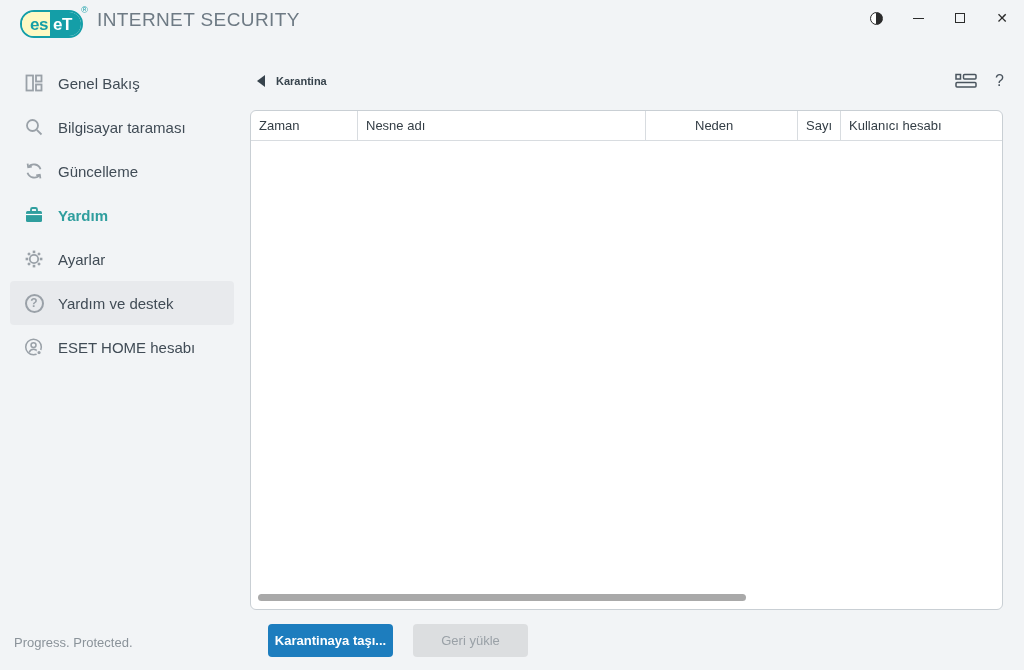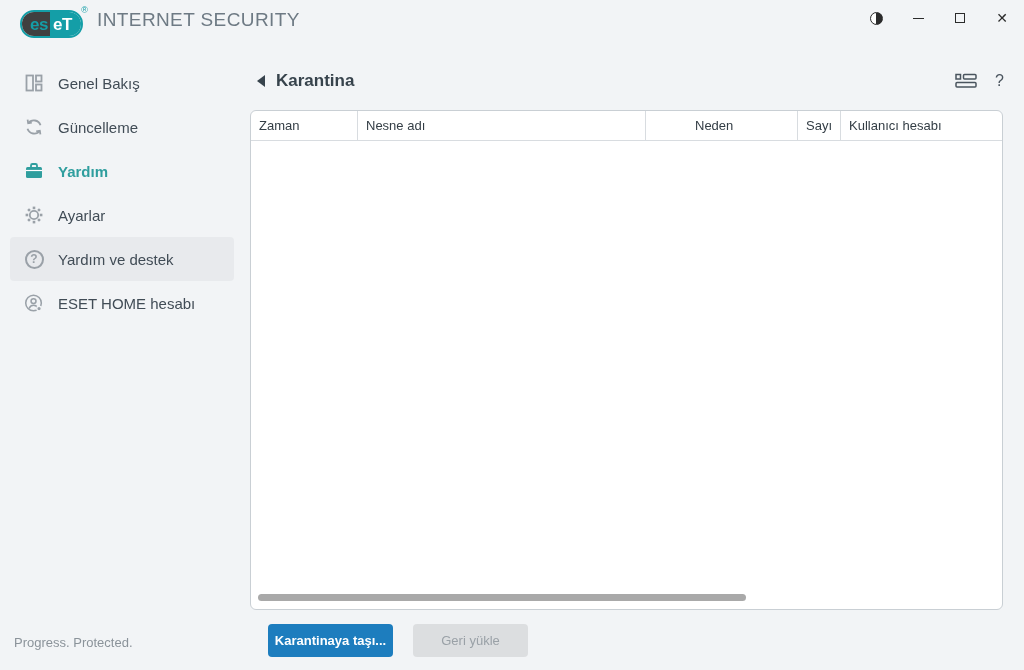--- a/index.html
+++ b/index.html
@@ -35,21 +35,21 @@
   
   .brand{position:absolute;left:20px;top:10px;display:flex;align-items:flex-start;}
   .logo-pill{
     position:relative;display:flex;height:28px;border:2px solid var(--teal-logo);
     border-radius:15px;overflow:visible;background:#fff;
   }
   .logo-left,.logo-right{
     display:flex;align-items:center;justify-content:center;
     font-weight:bold;font-size:17px;line-height:1;letter-spacing:-0.5px;
   }
-  .logo-left{color:var(--teal-logo);background:#404040;padding:0 2px 0 8px;border-radius:13px 0 0 13px;}
+  .logo-left{color:var(--teal-logo);background:#fef9c3;padding:0 2px 0 8px;border-radius:13px 0 0 13px;}
   .logo-right{color:#fff;background:var(--teal-logo);padding:0 9px 0 3px;border-radius:0 13px 13px 0;}
   .registered{position:absolute;top:-7px;right:-7px;font-size:9px;color:var(--teal-logo);}
   .product-name{
     position:absolute;left:97px;top:9px;font-size:19px;color:var(--product-text);
     letter-spacing:0.4px;white-space:nowrap;
   }
   .win-controls{
     position:absolute;right:14px;top:0;height:36px;display:flex;align-items:center;gap:26px;
   }
   .win-btn{width:16px;height:16px;display:flex;align-items:center;justify-content:center;cursor:default;}
@@ -74,21 +74,21 @@
   .circle-q{
     width:19px;height:19px;border:2px solid var(--icon-gray);border-radius:50%;
     display:flex;align-items:center;justify-content:center;
     font-size:12px;font-weight:bold;color:var(--icon-gray);line-height:1;
   }
 
   
   .content-header{position:absolute;left:250px;top:64px;right:20px;height:34px;display:flex;align-items:center;}
   .back-btn{width:22px;height:22px;display:flex;align-items:center;justify-content:center;margin-right:4px;}
   .back-tri{width:0;height:0;border-top:6px solid transparent;border-bottom:6px solid transparent;border-right:8px solid var(--header-text);}
-  .page-title{font-size:17px;font-weight:bold;color:var(--header-text);}
+  .page-title{font-size:11px;font-weight:bold;color:var(--header-text);}
   .header-icons{margin-left:auto;display:flex;align-items:center;gap:18px;}
   .hicon{display:flex;align-items:center;justify-content:center;}
   .qmark{font-size:16px;color:#4a545e;font-weight:400;}
 
   
   .panel{
     position:absolute;left:250px;top:110px;width:753px;height:500px;
     background:var(--panel-bg);border:1px solid var(--panel-border);border-radius:6px;
   }
   .thead{display:flex;height:30px;border-bottom:1px solid var(--divider);}
@@ -149,20 +149,29 @@
     <span class="icn">
       <svg width="20" height="20" viewBox="0 0 20 20" fill="none" stroke="#9aa1a8" stroke-width="1.8">
         <rect x="2.5" y="2.5" width="6.5" height="15"></rect>
         <rect x="12" y="2.5" width="5.5" height="6"></rect>
         <rect x="12" y="11.5" width="5.5" height="6"></rect>
       </svg>
     </span>
     <span>Genel Bakış</span>
   </div>
 
+  <div class="side-item">
+    <span class="icn">
+      <svg width="20" height="20" viewBox="0 0 20 20" fill="none" stroke="#9aa1a8" stroke-width="1.8">
+        <circle cx="8.5" cy="8.5" r="5.5"></circle>
+        <line x1="12.8" y1="12.8" x2="17.5" y2="17.5"></line>
+      </svg>
+    </span>
+    <span>Bilgisayar taraması</span>
+  </div>
 
   <div class="side-item">
     <span class="icn">
       <svg width="20" height="20" viewBox="0 0 20 20" fill="none" stroke="#9aa1a8" stroke-width="1.8">
         <path d="M16.5 8.2 A7 7 0 0 0 4.2 6.3"></path>
         <polyline points="3.6,2.6 4.2,6.3 7.8,5.6" fill="none"></polyline>
         <path d="M3.5 11.8 A7 7 0 0 0 15.8 13.7"></path>
         <polyline points="16.4,17.4 15.8,13.7 12.2,14.4" fill="none"></polyline>
       </svg>
     </span>

